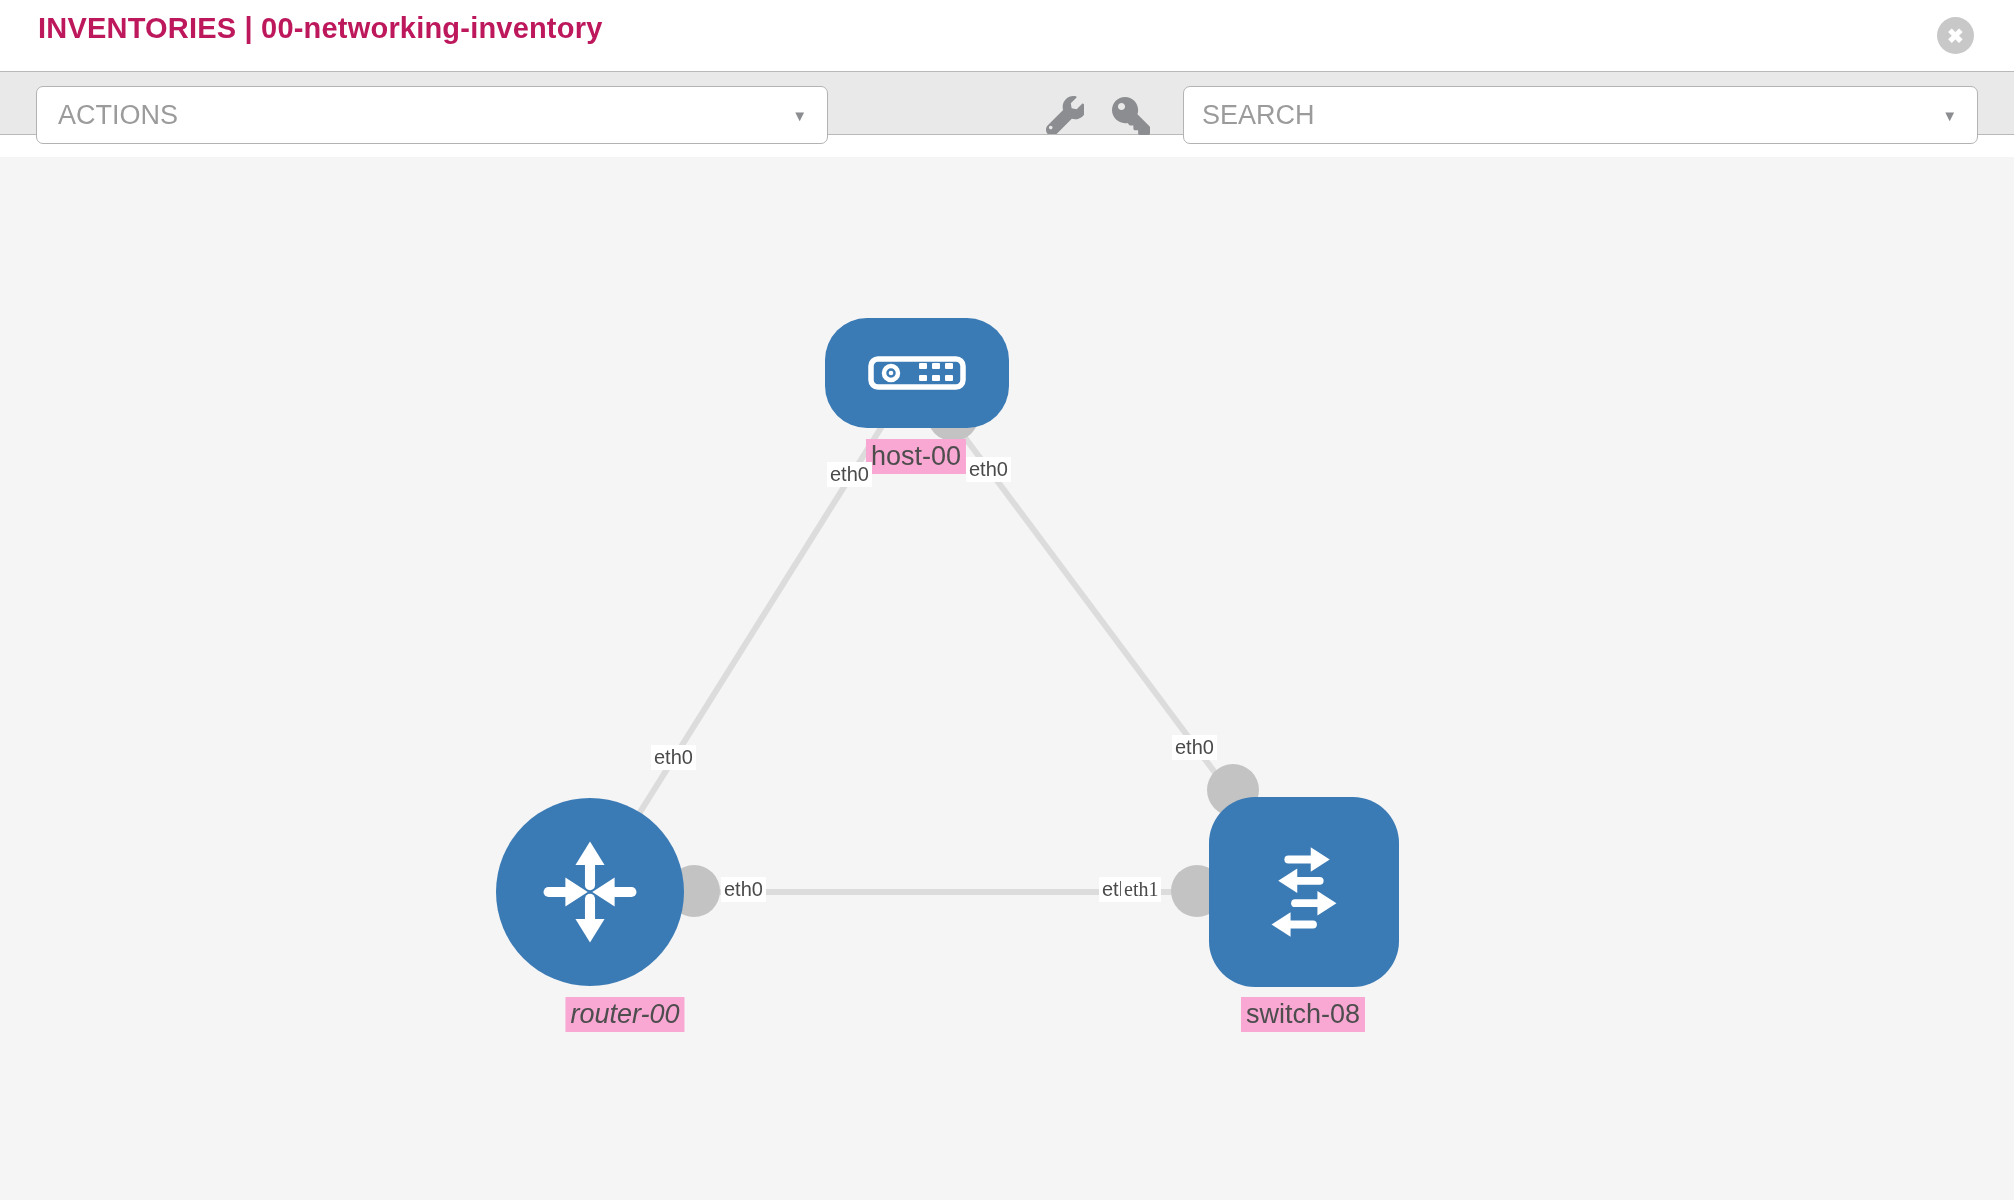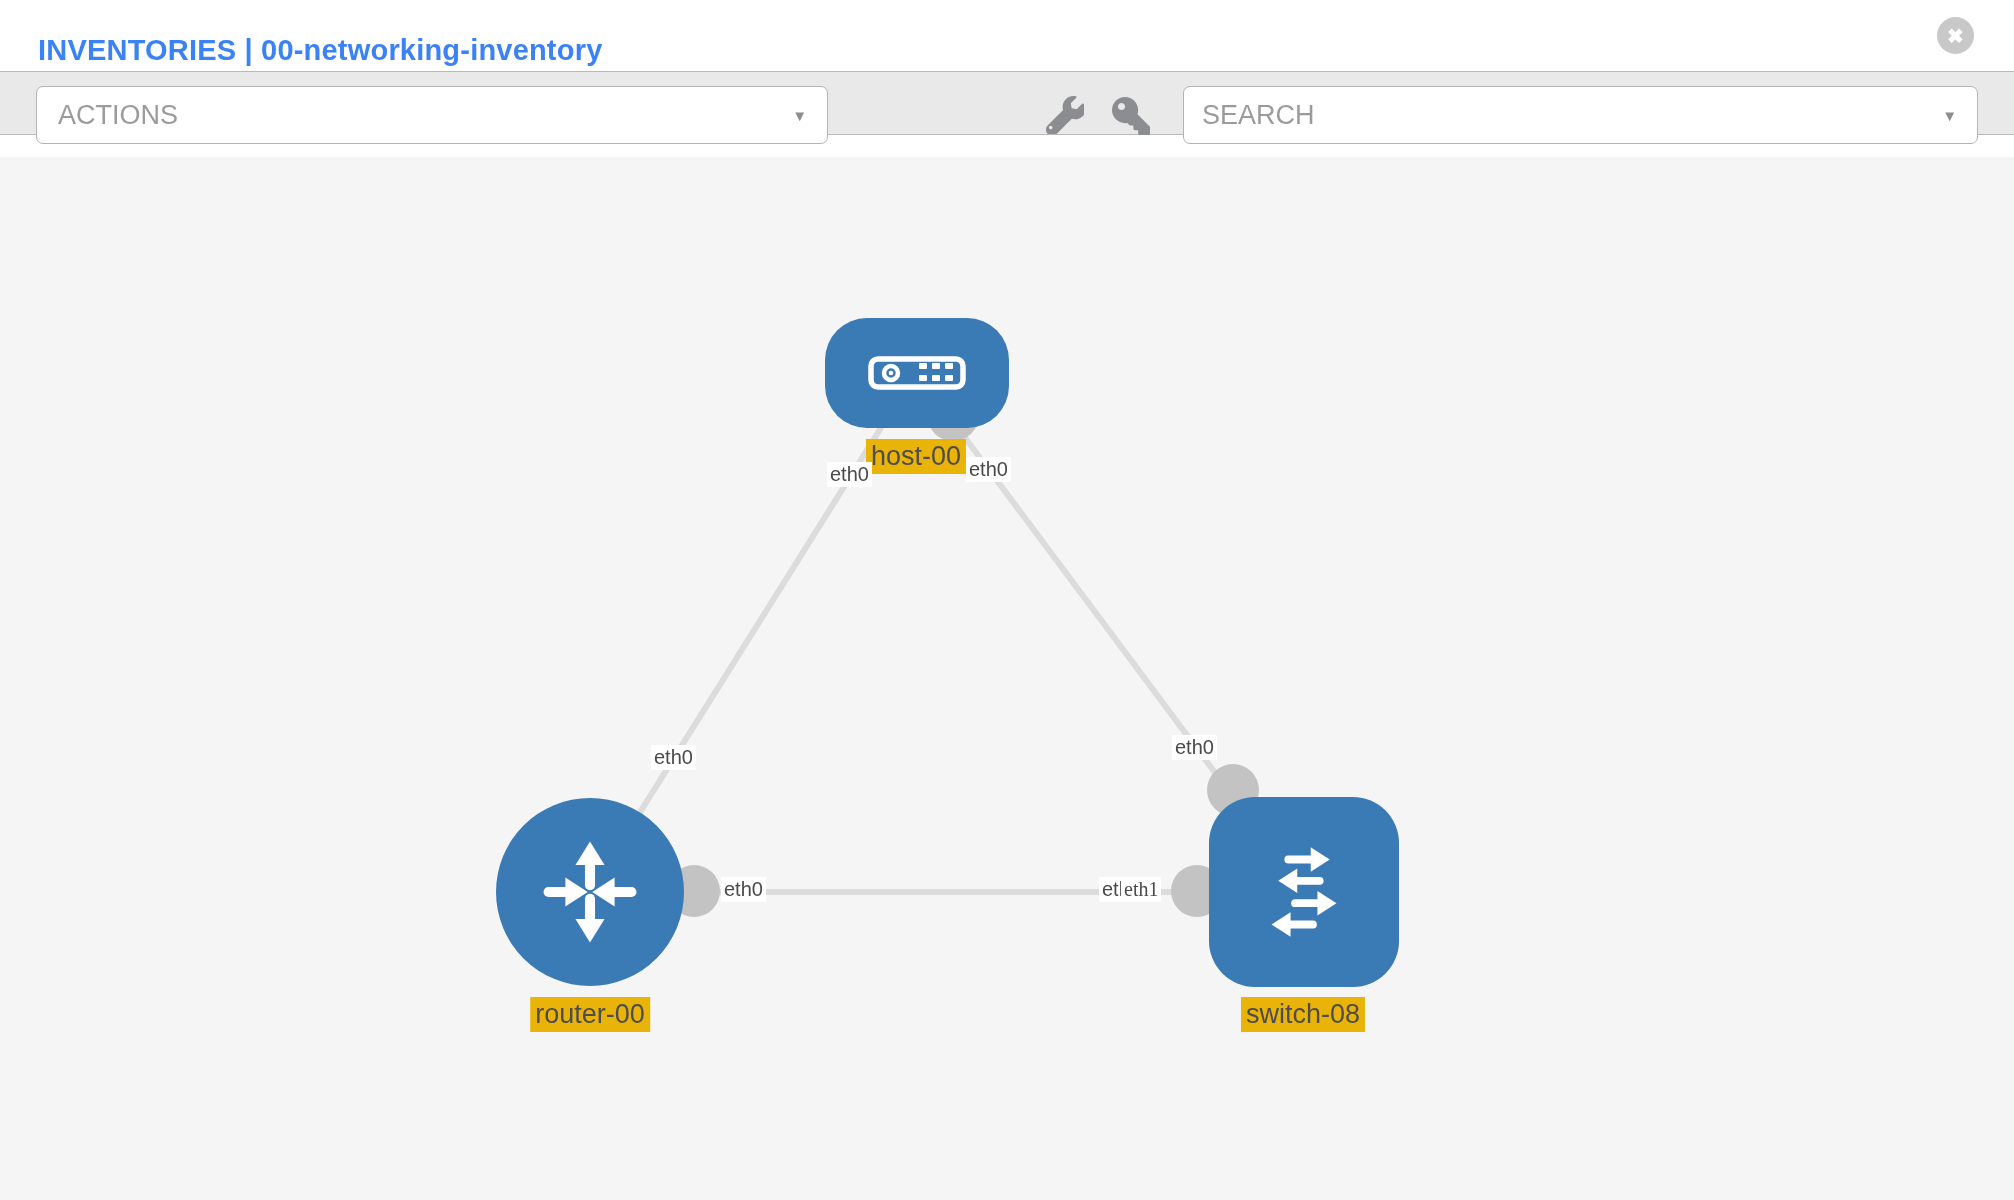--- a/index.html
+++ b/index.html
@@ -2,21 +2,21 @@
 <html><head>
 <meta charset="utf-8">
 <style>
   * { margin: 0; padding: 0; box-sizing: border-box; }
   html, body { width: 2014px; height: 1200px; }
   body { font-family: "Liberation Sans", sans-serif; background: #fff; overflow: hidden; }
   .window { position: relative; width: 2014px; height: 1200px; background: #fff; overflow: hidden; }
 
   
   .header { position: absolute; left: 0; top: 0; width: 2014px; height: 71px; background: #fff; }
-  .page-title { position: absolute; left: 38px; top: 34px; font-size: 29px; font-weight: 700; color: #3b82f6; letter-spacing: 0.2px; }
+  .page-title { position: absolute; left: 38px; top: 12px; font-size: 29px; font-weight: 700; color: #be185d; letter-spacing: 0.2px; }
   .close-btn { position: absolute; left: 1937px; top: 17px; width: 37px; height: 37px; border-radius: 50%;
                background: #c8c8c8; border: none; cursor: pointer; display: flex; align-items: center; justify-content: center; }
   .close-btn span { color: #fff; font-size: 20px; font-weight: 700; line-height: 1; }
 
   
   .toolbar { position: absolute; left: 0; top: 71px; width: 2014px; height: 64px; background: #e9e9e9;
              border-top: 1px solid #b9b9b9; border-bottom: 1px solid #b9b9b9; }
   .combo { position: absolute; top: 14px; height: 58px; background: #fff; border: 1px solid #b3b3b3; border-radius: 7px; }
   .combo.actions { left: 36px; width: 792px; }
   .combo.search  { left: 1183px; width: 795px; }
@@ -30,21 +30,21 @@
   .tool-icon.wrench { left: 1046px; top: 24px; }
   .tool-icon.key    { left: 1112px; top: 25px; }
 
   
   .canvas { position: absolute; left: 0; top: 157px; width: 2014px; height: 1043px; background: #f5f5f5; overflow: hidden; }
   .links-layer { position: absolute; left: 0; top: 0; z-index: 1; }
   .node { position: absolute; z-index: 2; background: #3a7ab5; display: flex; align-items: center; justify-content: center; cursor: pointer; }
   .node.host   { left: 825px; top: 161px; width: 184px; height: 110px; border-radius: 42px; }
   .node.router { left: 496px; top: 641px; width: 188px; height: 188px; border-radius: 50%; }
   .node.switch { left: 1209px; top: 640px; width: 190px; height: 190px; border-radius: 46px; }
-  .node-label { position: absolute; z-index: 3; transform: translateX(-50%); background: #eab308; color: #4d4d4d;
+  .node-label { position: absolute; z-index: 3; transform: translateX(-50%); background: #f9a8d4; color: #4d4d4d;
                 font-size: 27px; padding: 2px 5px; white-space: nowrap; }
   .if-label { position: absolute; z-index: 3; background: #fff; color: #4a4a4a; font-size: 20px; padding: 1px 3px; white-space: nowrap; margin-top: 8px; }
   .if-label.over { z-index: 4; }
 
   
   .zoom-panel { position: absolute; left: 1622px; top: 1082px; width: 392px; height: 118px; background: #fff;
                 border-top: 2px solid #999; border-left: 2px solid #999; z-index: 5; }
   .zoom-level { position: absolute; left: 203px; top: 8px; transform: translateX(-50%); font-size: 22px; color: #333; }
   .zoom-btn { position: absolute; color: #8b8d90; font-weight: 700; cursor: pointer; line-height: 1; }
   .zoom-out { left: 22px; top: 38px; font-size: 42px; }
@@ -151,21 +151,21 @@
         <g fill="#fff">
           <polygon points="73,21 56,10 56,32"></polygon>
           <polygon points="27,40 44,29 44,51"></polygon>
           <polygon points="79,60 62,49 62,71"></polygon>
           <polygon points="21,79 38,68 38,90"></polygon>
         </g>
       </svg>
     </div>
 
     <div class="node-label" style="left:916px; top:282px;">host-00</div>
-    <div class="node-label" style="left:590px; top:840px;">router-00</div>
+    <div class="node-label" style="left:625px; top:840px;font-style:italic;">router-00</div>
     <div class="node-label" style="left:1303px; top:840px;">switch-08</div>
 
     <div class="if-label" style="left:827px; top:297px;">eth0</div>
     <div class="if-label" style="left:966px; top:292px;">eth0</div>
     <div class="if-label" style="left:651px; top:580px;">eth0</div>
     <div class="if-label" style="left:1172px; top:570px;">eth0</div>
     <div class="if-label" style="left:721px; top:712px;">eth0</div>
     <div class="if-label" style="left:1099px; top:712px;">eth0</div>
     <div class="if-label over" style="left:1121px; top:712px;font-family:Liberation Serif, serif;">eth1</div>
   </div>

